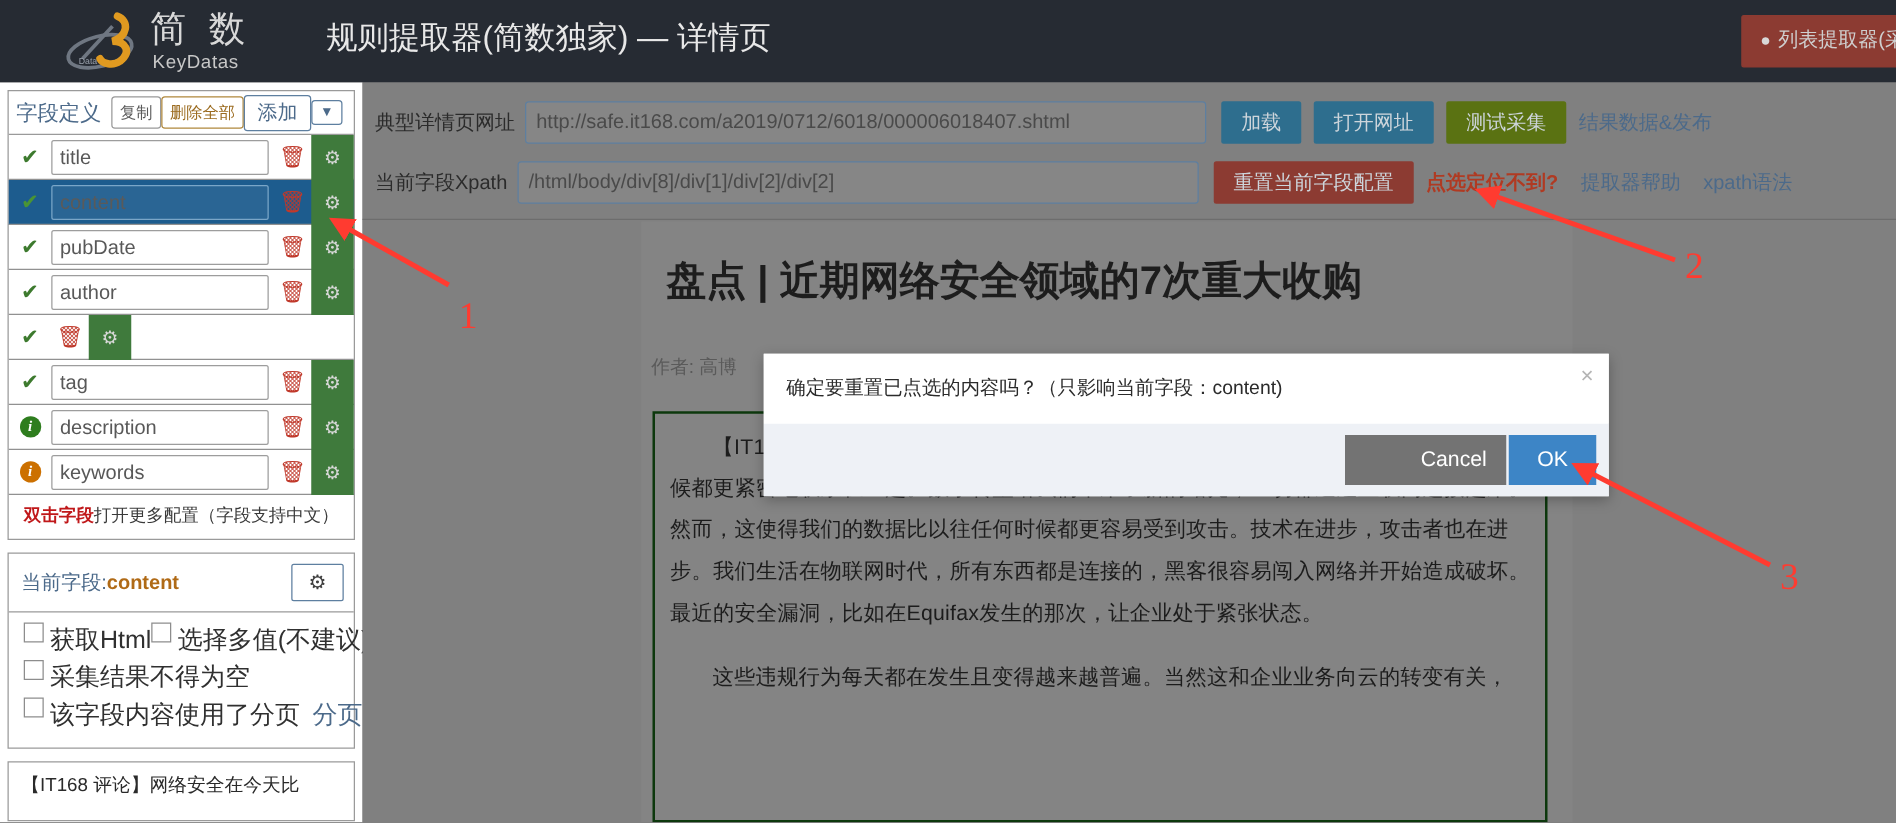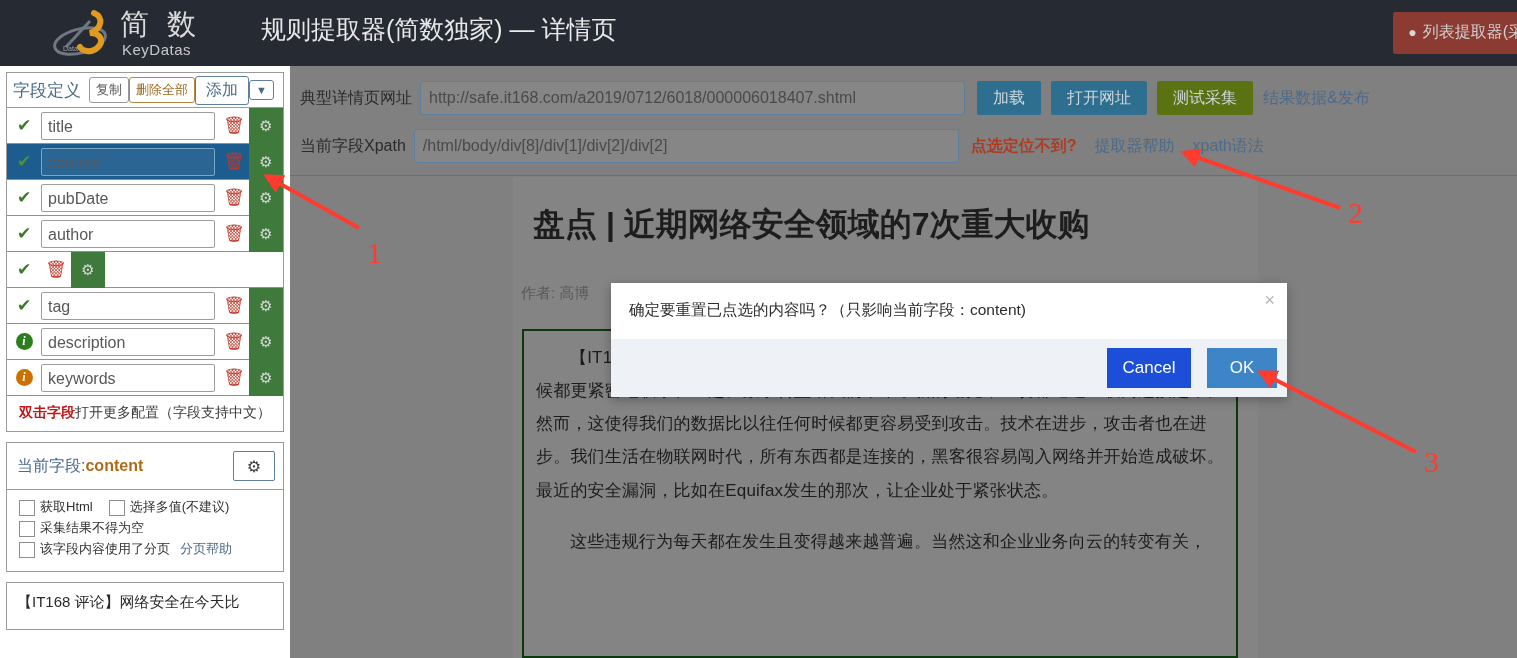--- a/index.html
+++ b/index.html
@@ -197,23 +197,23 @@
     width: 40px; height: 28px;
     border: 1px solid #5e7fa0;
     display: flex; align-items: center; justify-content: center;
     color: #3f3f3f; font-size: 16px;
     border-radius: 2px;
     background: rgba(255,255,255,0.04);
     cursor: pointer;
   }
   .opts { padding: 8px 10px 10px 12px; }
   .opt-line {
-    display: flex; align-items: flex-end;
+    display: flex; align-items: flex-start;
     margin-bottom: 3px;
-    font-size: 13px; color: #303030;
+    font-size: 20px; color: #303030;
     white-space: nowrap;
   }
   .cbx {
     width: 14px; height: 14px;
     border: 1px solid #8d8d8d;
     background: rgba(255,255,255,0.12);
     margin-right: 5px;
     flex: 0 0 14px;
     cursor: pointer;
   }
@@ -361,21 +361,21 @@
   .m-btn {
     height: 40px;
     min-width: 84px;
     display: flex; align-items: center; justify-content: center;
     font-size: 17px;
     color: #fff;
     cursor: pointer;
     border: none;
     font-family: "Liberation Sans", sans-serif;
   }
-  .m-btn.cancel { background: #1d4ed8; margin-right: 16px; }
+  .m-btn.cancel { background: #737373; margin-right: 2px; padding-left: 45px; }
   .m-btn.ok { background: #3d85c6; min-width: 70px; }
 
   
   .anno-svg {
     position: absolute; left: 0; top: 0;
     width: 1517px; height: 658px;
     pointer-events: none;
     z-index: 90;
   }
   .anno-num {
@@ -531,20 +531,21 @@
         <span class="tb-label">典型详情页网址</span>
         <input class="tb-input" type="text" value="http://safe.it168.com/a2019/0712/6018/000006018407.shtml" style="">
         <div class="tb-btn">加载</div>
         <div class="tb-btn">打开网址</div>
         <div class="tb-btn green">测试采集</div>
         <div class="tb-link">结果数据&amp;发布</div>
       </div>
       <div class="tb-row r2">
         <span class="tb-label">当前字段Xpath</span>
         <input class="tb-input" type="text" value="/html/body/div[8]/div[1]/div[2]/div[2]" style="">
+        <div class="tb-btn red">重置当前字段配置</div>
         <div class="tb-link alert">点选定位不到?</div>
         <div class="tb-link">提取器帮助</div>
         <div class="tb-link">xpath语法</div>
       </div>
     </div>
 
     <div class="pagearea">
       <div class="article-sheet">
         <div class="article-title">盘点 | 近期网络安全领域的7次重大收购</div>
         <div class="article-author">作者: 高博</div>

